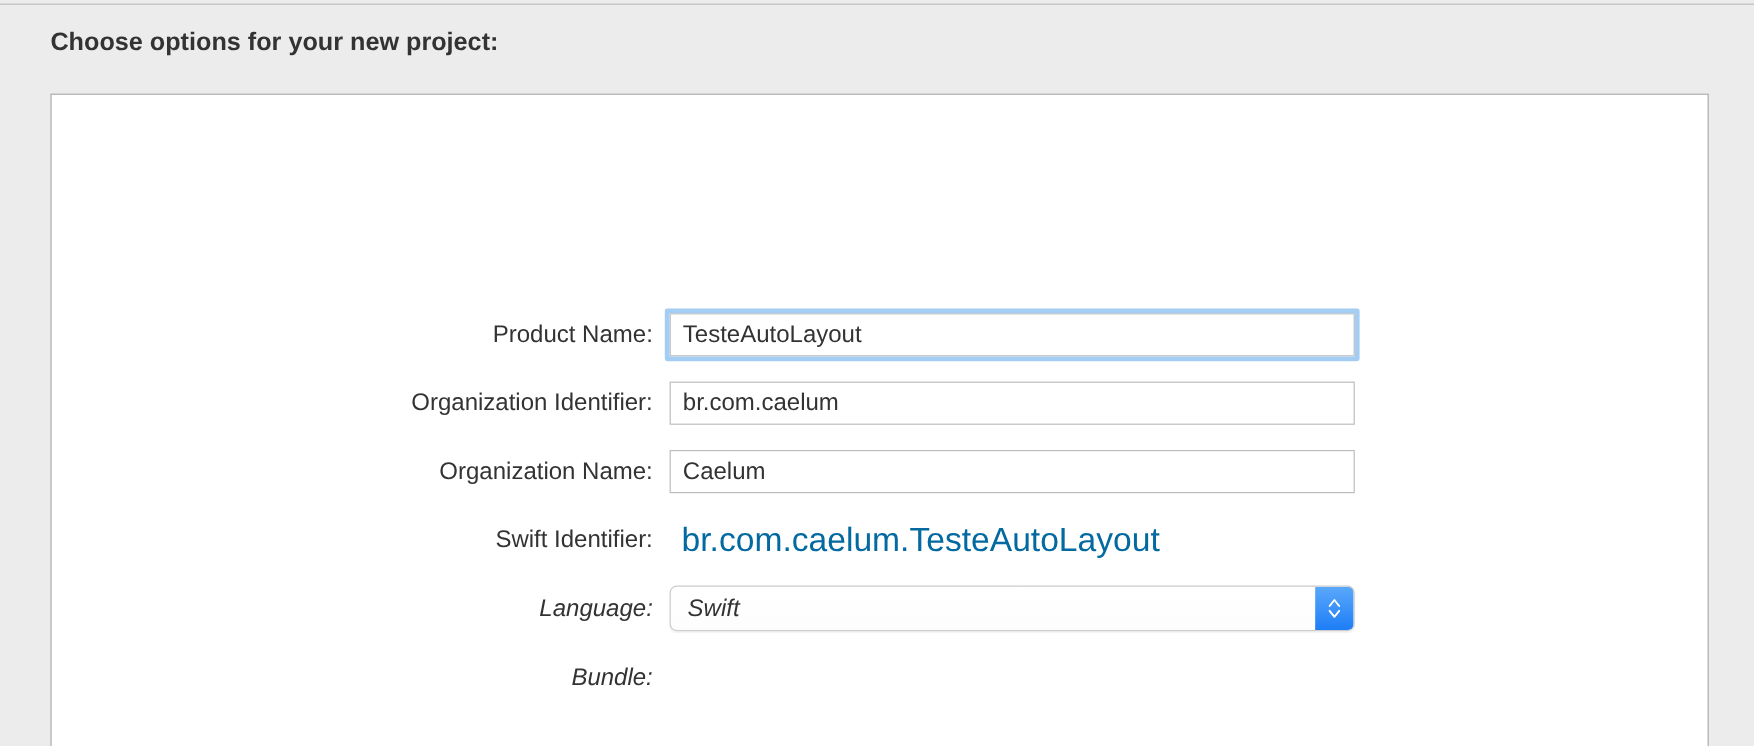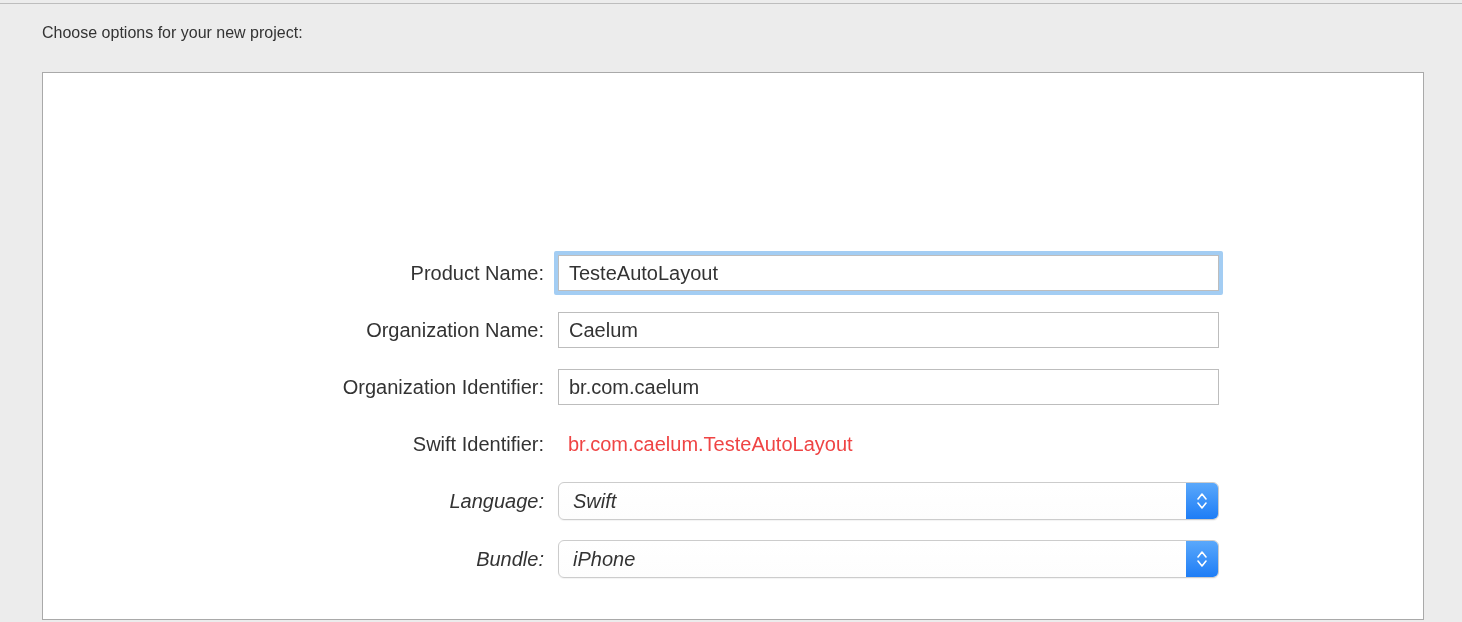--- a/index.html
+++ b/index.html
@@ -13,22 +13,22 @@
       width: 1462px;
       height: 622px;
       overflow: hidden;
     }
     .top-border {
       height: 4px;
       border-bottom: 1px solid #bdbdbd;
       background: #ececec;
     }
     .heading {
-      font-size: 16px;
-      font-weight: 400;
+      font-size: 21px;
+      font-weight: 700;
       color: #333;
       padding: 20px 16px 18px 42px;
     }
     .panel {
       background: #ffffff;
       border: 1px solid #a9a9a9;
       margin: 12px 38px 0 42px;
       height: 548px;
       position: relative;
       padding-left: 20px;
@@ -51,21 +51,21 @@
     }
     .label {
       width: 515px;
       text-align: right;
       font-size: 20px;
       color: #333;
       padding-right: 14px;
       font-weight: 400;
     }
     .field-wrap {
-      width: 661px;
+      width: 571px;
       position: relative;
     }
     input.text-field {
       width: 100%;
       height: 36px;
       border: 1px solid #bdbdbd;
       font-size: 20px;
       padding: 4px 10px;
       font-family: inherit;
       color: #333;
@@ -76,22 +76,22 @@
       position: absolute;
       top: -4px;
       left: -4px;
       right: -4px;
       bottom: -4px;
       border: 4px solid #a3cdf3;
       border-radius: 2px;
       pointer-events: none;
     }
     .readonly-value {
-      font-size: 20px;
-      color: #ef4444;
+      font-size: 28px;
+      color: #0369a1;
       padding: 4px 10px;
     }
     .select {
       width: 100%;
       height: 38px;
       border: 1px solid #ccc;
       border-radius: 6px;
       background: linear-gradient(#ffffff, #fdfdfd);
       box-shadow: 0 1px 1px rgba(0,0,0,0.05);
       display: flex;
@@ -134,30 +134,30 @@
 
     <div class="row">
       <div class="label">Product Name:</div>
       <div class="field-wrap">
         <div class="focus-ring"></div>
         <input type="text" class="text-field" value="TesteAutoLayout" style="">
       </div>
     </div>
 
     <div class="row">
-      <div class="label">Organization Name:</div>
+      <div class="label">Organization Identifier:</div>
       <div class="field-wrap">
-        <input type="text" class="text-field" value="Caelum" style="">
+        <input type="text" class="text-field" value="br.com.caelum" style="">
       </div>
     </div>
 
     <div class="row">
-      <div class="label">Organization Identifier:</div>
+      <div class="label">Organization Name:</div>
       <div class="field-wrap">
-        <input type="text" class="text-field" value="br.com.caelum" style="">
+        <input type="text" class="text-field" value="Caelum" style="">
       </div>
     </div>
 
     <div class="row">
       <div class="label">Swift Identifier:</div>
       <div class="field-wrap">
         <div class="readonly-value">br.com.caelum.TesteAutoLayout</div>
       </div>
     </div>
 
@@ -173,29 +173,16 @@
             <svg viewBox="0 0 10 7">
                 <path d="M1 1 L5 6 L9 1" stroke="#fff" stroke-width="1.6" fill="none" stroke-linecap="round" stroke-linejoin="round"></path>
               </svg>
           </span>
         </div>
       </div>
     </div>
 
     <div class="row select-row">
       <div class="label">Bundle:</div>
-      <div class="field-wrap">
-        <div class="select">
-          <span class="select-text">iPhone</span>
-          <span class="select-arrows">
-            <svg viewBox="0 0 10 7">
-                <path d="M1 6 L5 1 L9 6" stroke="#fff" stroke-width="1.6" fill="none" stroke-linecap="round" stroke-linejoin="round"></path>
-              </svg>
-            <svg viewBox="0 0 10 7">
-                <path d="M1 1 L5 6 L9 1" stroke="#fff" stroke-width="1.6" fill="none" stroke-linecap="round" stroke-linejoin="round"></path>
-              </svg>
-          </span>
-        </div>
-      </div>
     </div>
 
   </div>
 </div>
 
 </body></html>

